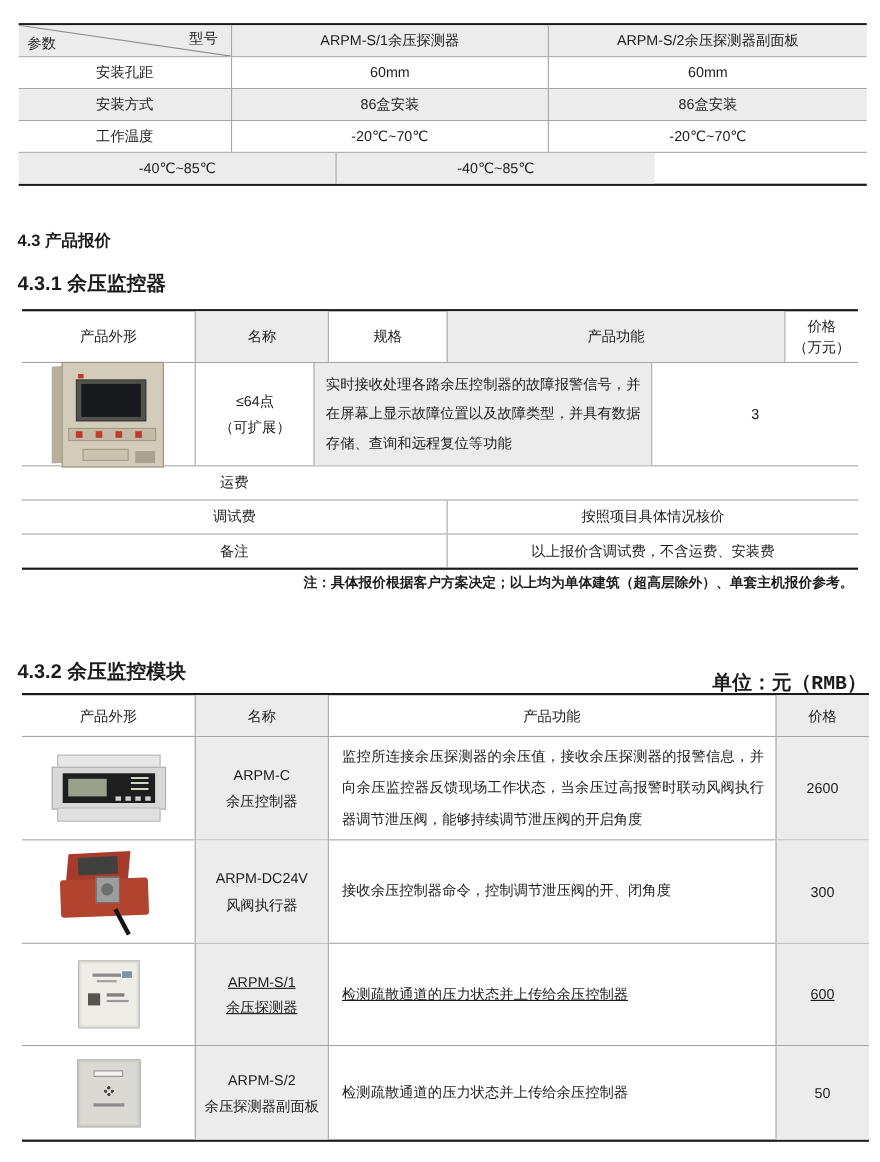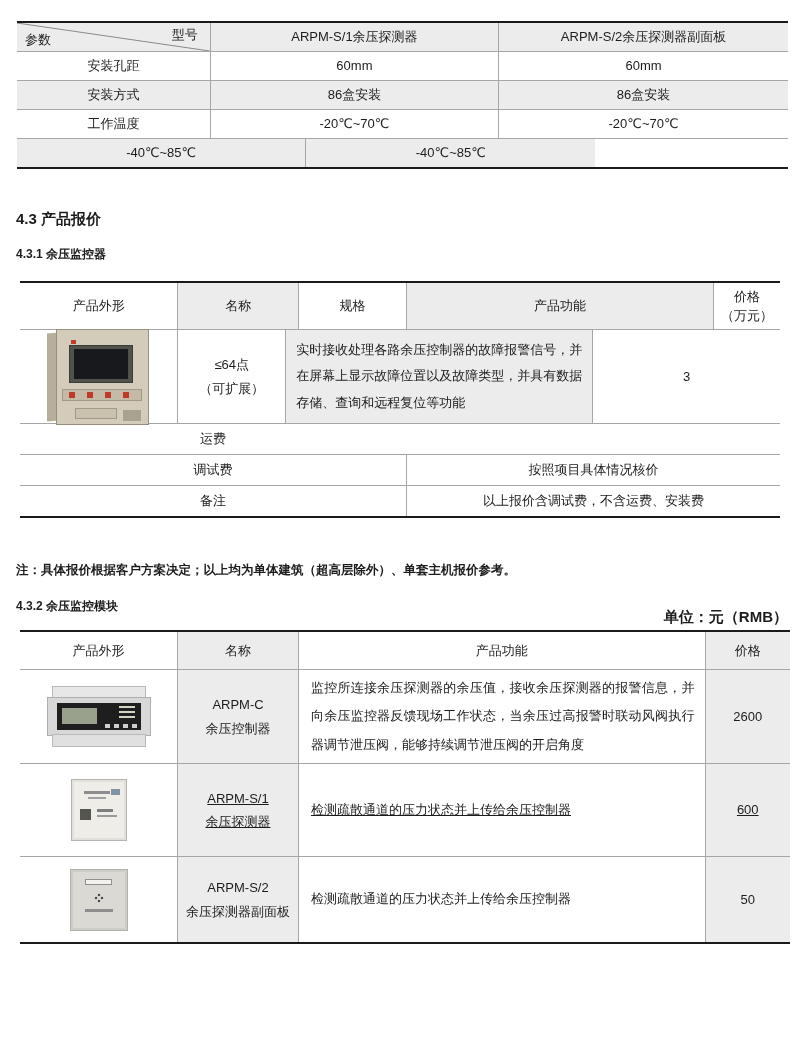--- a/index.html
+++ b/index.html
@@ -23,23 +23,23 @@
   #spec .trow{height:28px;}
   #spec .sc1{flex:0 0 25%;}
   #spec .sc2{flex:0 0 37.4%;}
   #spec .sc3{flex:0 0 37.6%;}
   .diag{position:relative;padding:0;}
   .diag svg{position:absolute;left:0;top:0;width:100%;height:100%;}
   .corner-top{position:absolute;top:2px;right:12px;font-size:13px;}
   .corner-bottom{position:absolute;bottom:2px;left:8px;font-size:13px;}
   
   .h1{font-size:15px;font-weight:700;}
-  .h2{font-size:12px;font-weight:700;}
+  .h2{font-size:18px;font-weight:700;}
   .note{font-size:12.5px;font-weight:600;}
-  .unit{font-size:15px;font-weight:600;}
+  .unit{font-size:18px;font-weight:600;font-family:Liberation Mono, monospace;}
   
   #t431{left:20px;top:281px;width:760px;}
   #t431 .hrow{height:46px;}
   #t431 .prow{height:93px;}
   #t431 .frow{height:30px;}
   #t431 .c1{flex:0 0 20.7%;}
   #t431 .c2{flex:0 0 15.9%;}
   #t431 .c3{flex:0 0 14.2%;}
   #t431 .c4{flex:0 0 40.4%;}
   #t431 .c5{flex:1;}
@@ -194,21 +194,21 @@
   <div class="trow frow">
     <div class="cell fl">调试费</div>
     <div class="cell fr">按照项目具体情况核价</div>
   </div>
   <div class="trow frow">
     <div class="cell fl">备注</div>
     <div class="cell fr">以上报价含调试费，不含运费、安装费</div>
   </div>
 </div>
 
-<div class="abs note" style="left:16px;top:562px;width:760px;">注：具体报价根据客户方案决定；以上均为单体建筑（超高层除外）、单套主机报价参考。</div>
+<div class="abs note" style="left:16px;top:522px;width:760px;text-align:right;">注：具体报价根据客户方案决定；以上均为单体建筑（超高层除外）、单套主机报价参考。</div>
 
 <div class="abs h2" style="left:16px;top:598px;">4.3.2  余压监控模块</div>
 <div class="abs unit" style="right:12px;top:608px;">单位：元（RMB）</div>
 
 <div id="t432" class="tbl">
   <div class="trow hrow">
     <div class="cell c1">产品外形</div>
     <div class="cell c2 shade">名称</div>
     <div class="cell c3">产品功能</div>
     <div class="cell c4 shade">价格</div>
@@ -232,20 +232,40 @@
     <div class="cell c2 shade stack nm">
       <div>ARPM-C</div>
       <div>余压控制器</div>
     </div>
     <div class="cell c3 desc2 desc">
       <span>监控所连接余压探测器的余压值，接收余压探测器的报警信息，并向余压监控器反馈现场工作状态，当余压过高报警时联动风阀执行器调节泄压阀，能够持续调节泄压阀的开启角度</span>
     </div>
     <div class="cell c4 shade">2600</div>
   </div>
 
+  <div class="trow r2">
+    <div class="cell c1">
+      <div class="photo ph-act">
+        <div class="a-top"></div>
+        <div class="a-label"></div>
+        <div class="a-base"></div>
+        <div class="a-clamp"></div>
+        <div class="a-bolt"></div>
+        <div class="a-cable"></div>
+      </div>
+    </div>
+    <div class="cell c2 shade stack nm">
+      <div>ARPM-DC24V</div>
+      <div>风阀执行器</div>
+    </div>
+    <div class="cell c3 desc2 desc">
+      <span>接收余压控制器命令，控制调节泄压阀的开、闭角度</span>
+    </div>
+    <div class="cell c4 shade">300</div>
+  </div>
 
   <div class="trow r3">
     <div class="cell c1">
       <div class="photo ph-p1">
         <div class="p-frame"></div>
         <div class="p-t1"></div>
         <div class="p-tag"></div>
         <div class="p-t2"></div>
         <div class="p-qr"></div>
         <div class="p-d1"></div>

